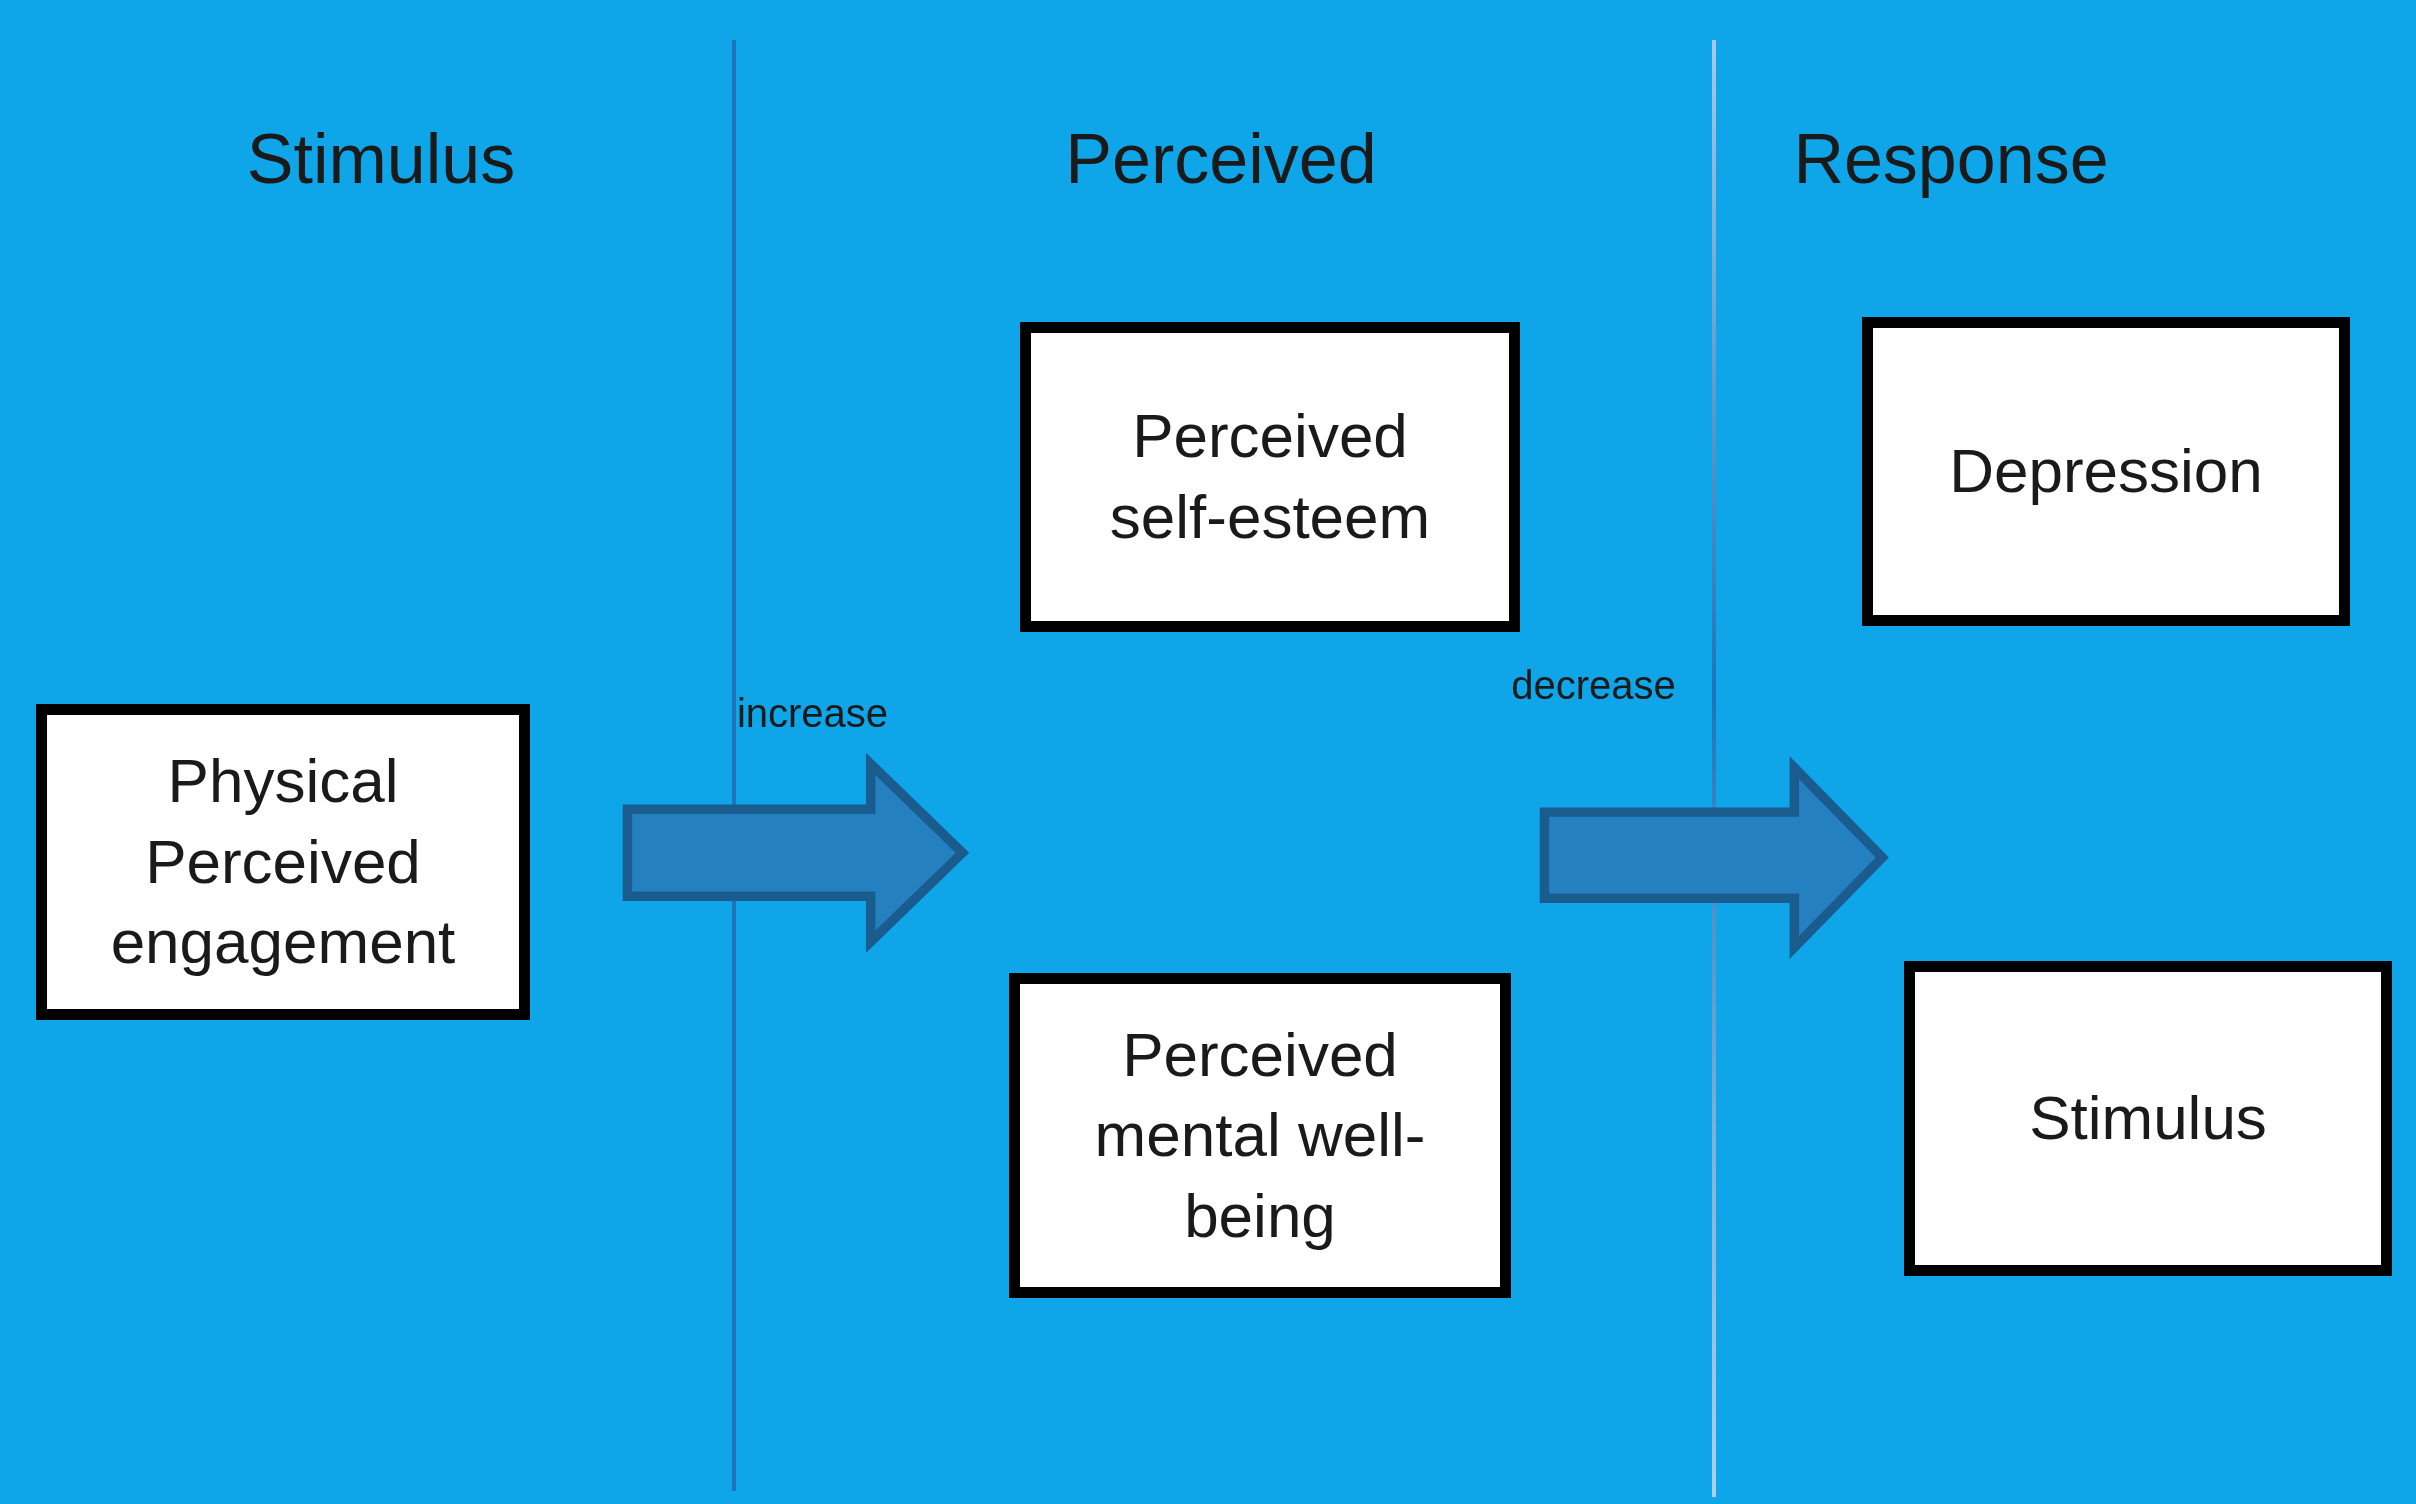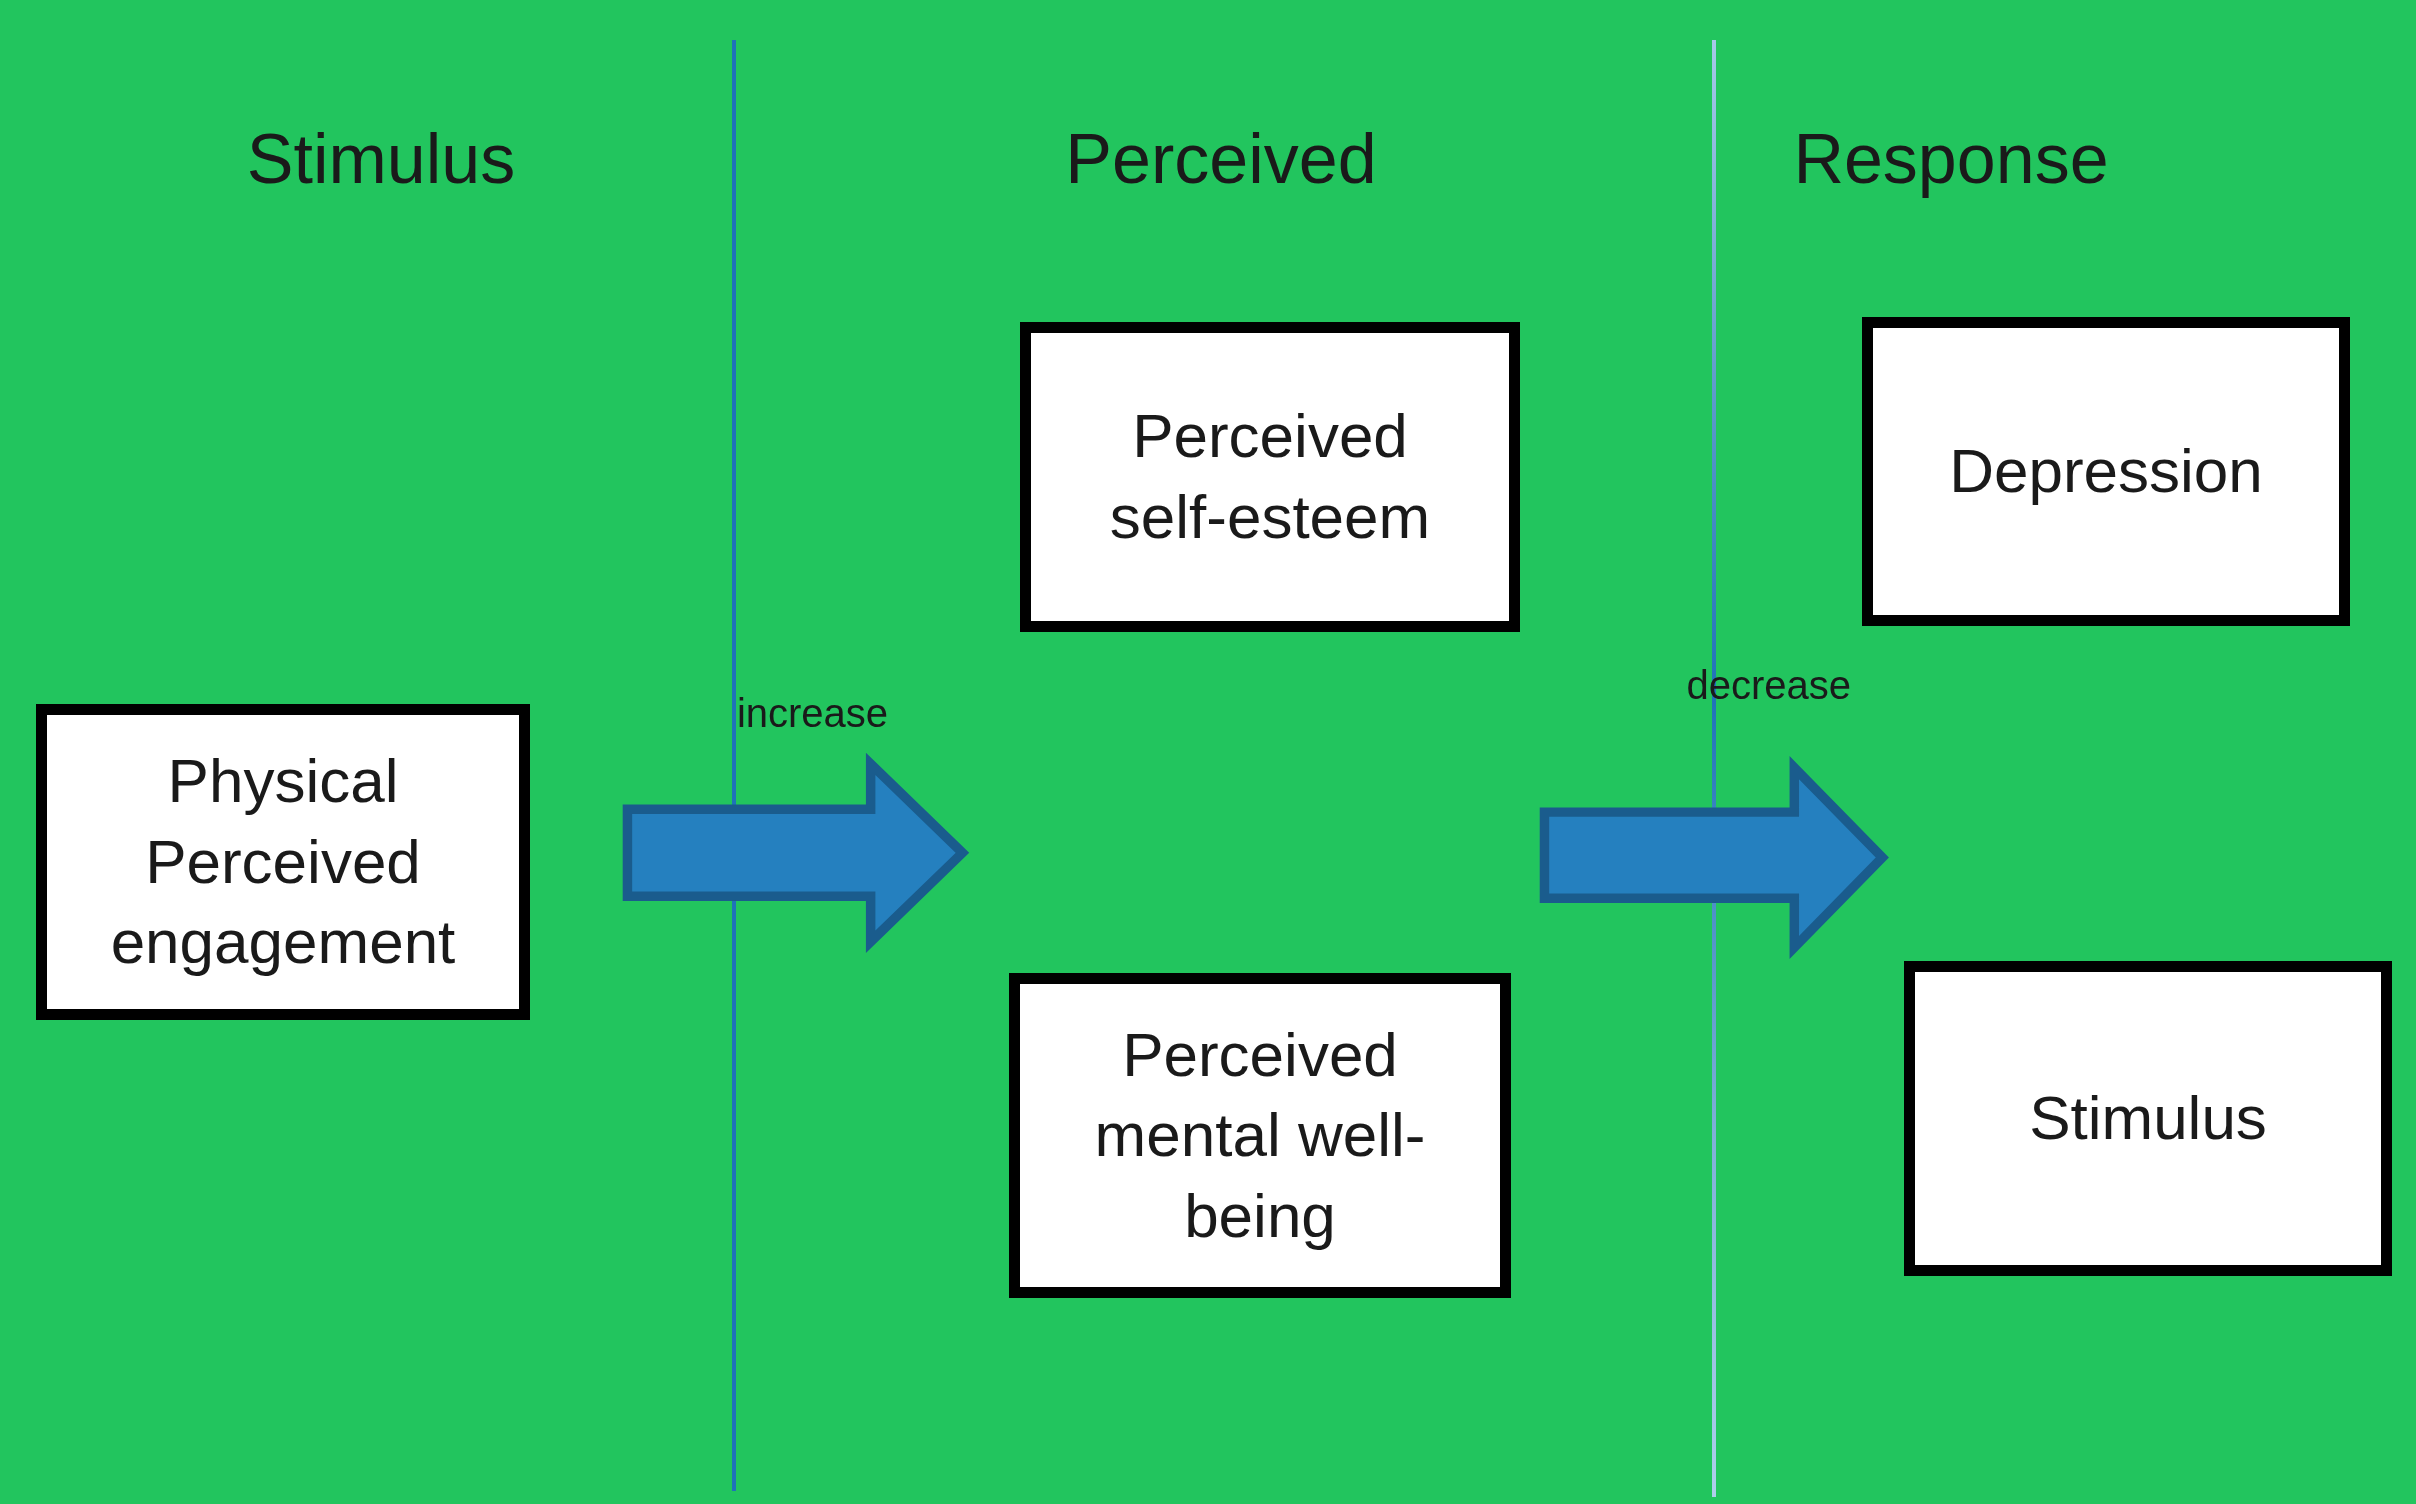--- a/index.html
+++ b/index.html
@@ -1,20 +1,20 @@
 <!DOCTYPE html>
 <html style="--arrow_fill: #2580bf; --arrow_stroke: #1a5c8d; --line_blue_dark: #1f73b9; --line_blue_light: #a6c9e8; --box_border: #000000; --text: #1a1a1a; --background: #ffffff;font-size:15px"><head>
 <meta charset="utf-8">
 <style>
   html, body { margin: 0; padding: 0; background: #ffffff; }
   .stage {
     position: relative;
     width: 2417px;
     height: 1505px;
-    background: #22c55e;
+    background: #0ea5e9;
     overflow: hidden;
     font-family: "Liberation Sans", "DejaVu Sans", sans-serif;
     color: #1a1a1a;
   }
   .vline {
     position: absolute;
     width: 3.8px;
     z-index: 1;
   }
   .vline.left  {
@@ -72,21 +72,21 @@
   .arrow-label {
     position: absolute;
     width: 379px;
     text-align: center;
     font-size: 40px;
     line-height: 1.1;
     z-index: 4;
     white-space: nowrap;
   }
   .arrow-label.increase { left: 623px;  top: 691px; }
-  .arrow-label.decrease { left: 1472px; top: 663px; text-align: right; }
+  .arrow-label.decrease { left: 1404px; top: 663px; }
 </style>
 </head>
 <body>
 
 <div class="stage">
 
   <div class="vline left"></div>
   <div class="vline right"></div>
 
   <div class="col-header stimulus">Stimulus</div>

